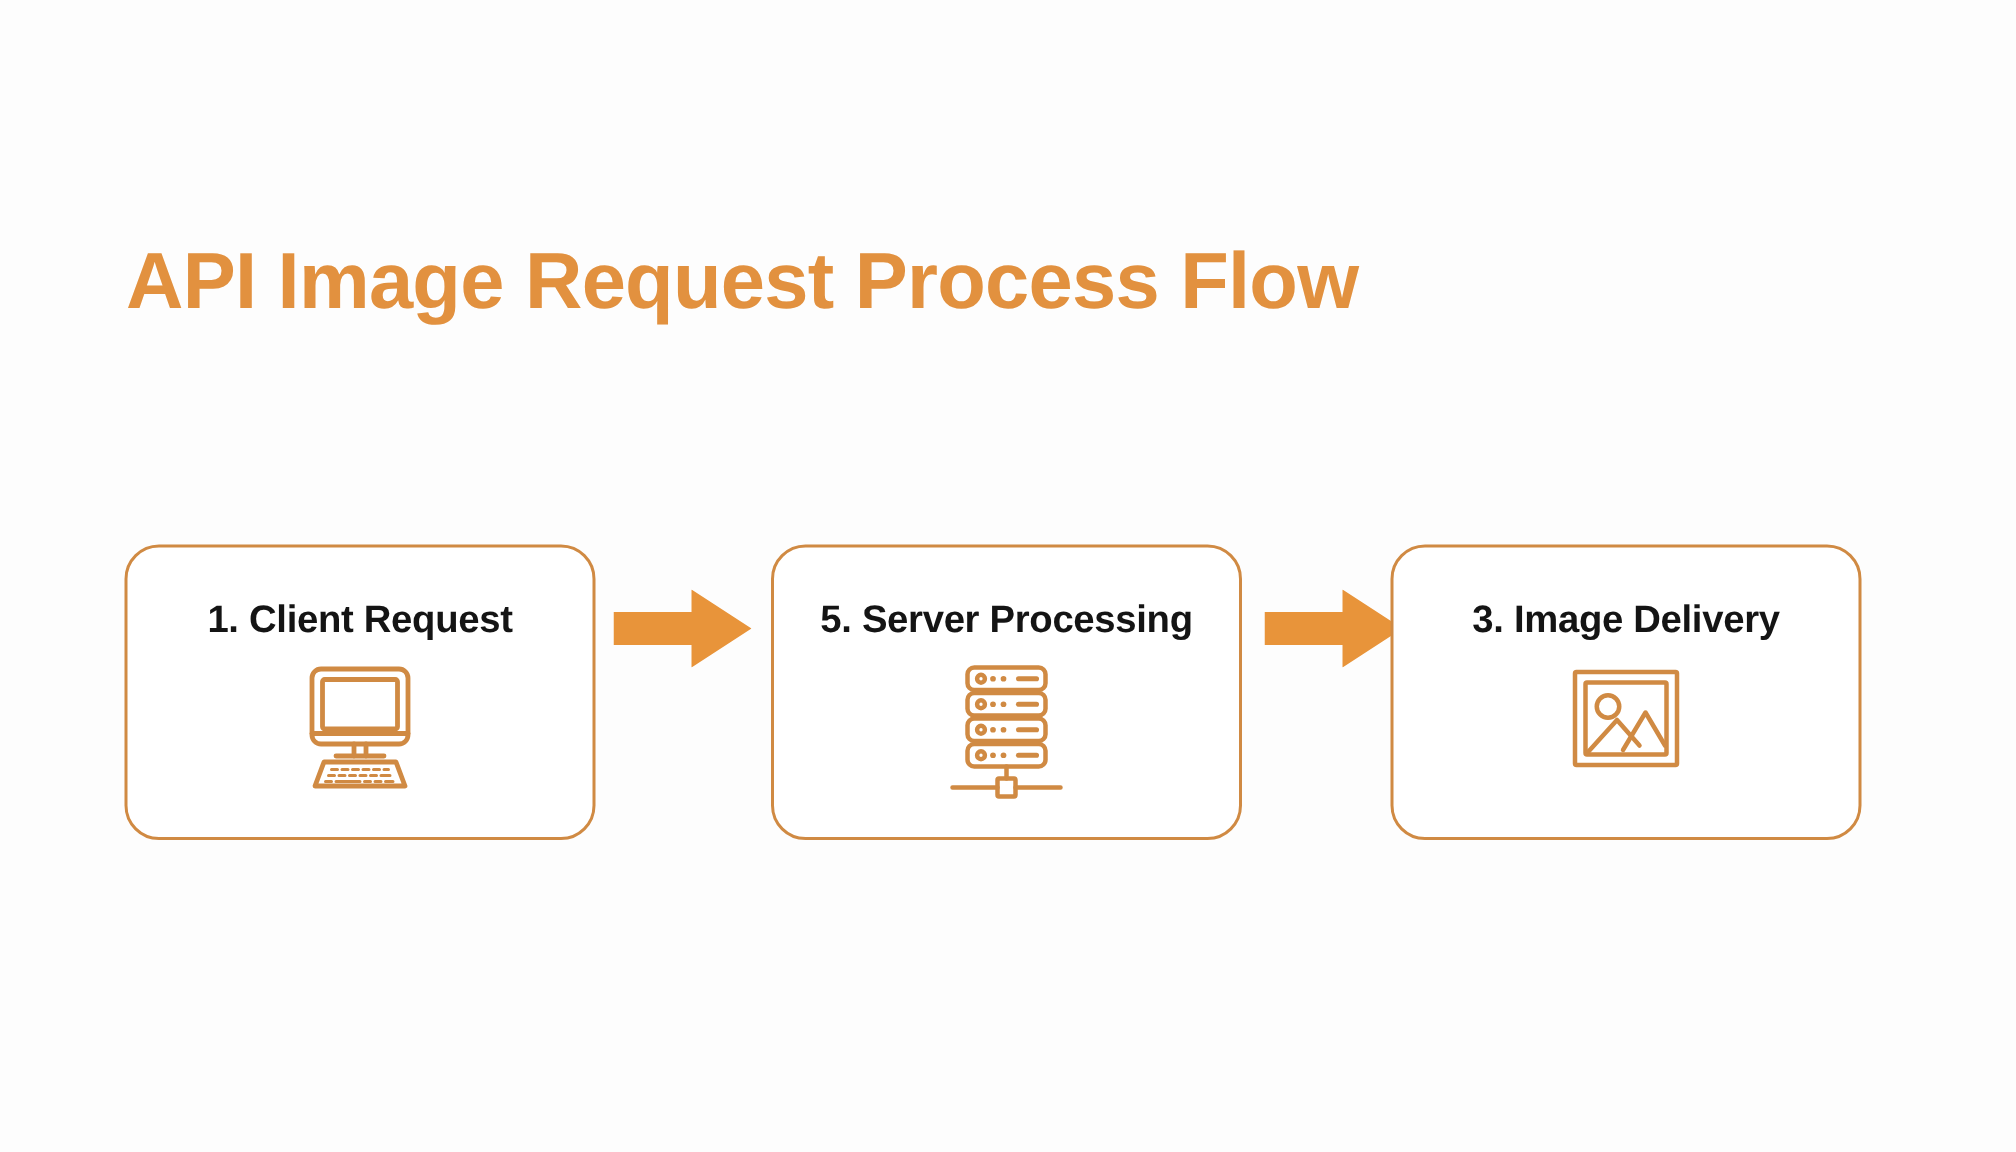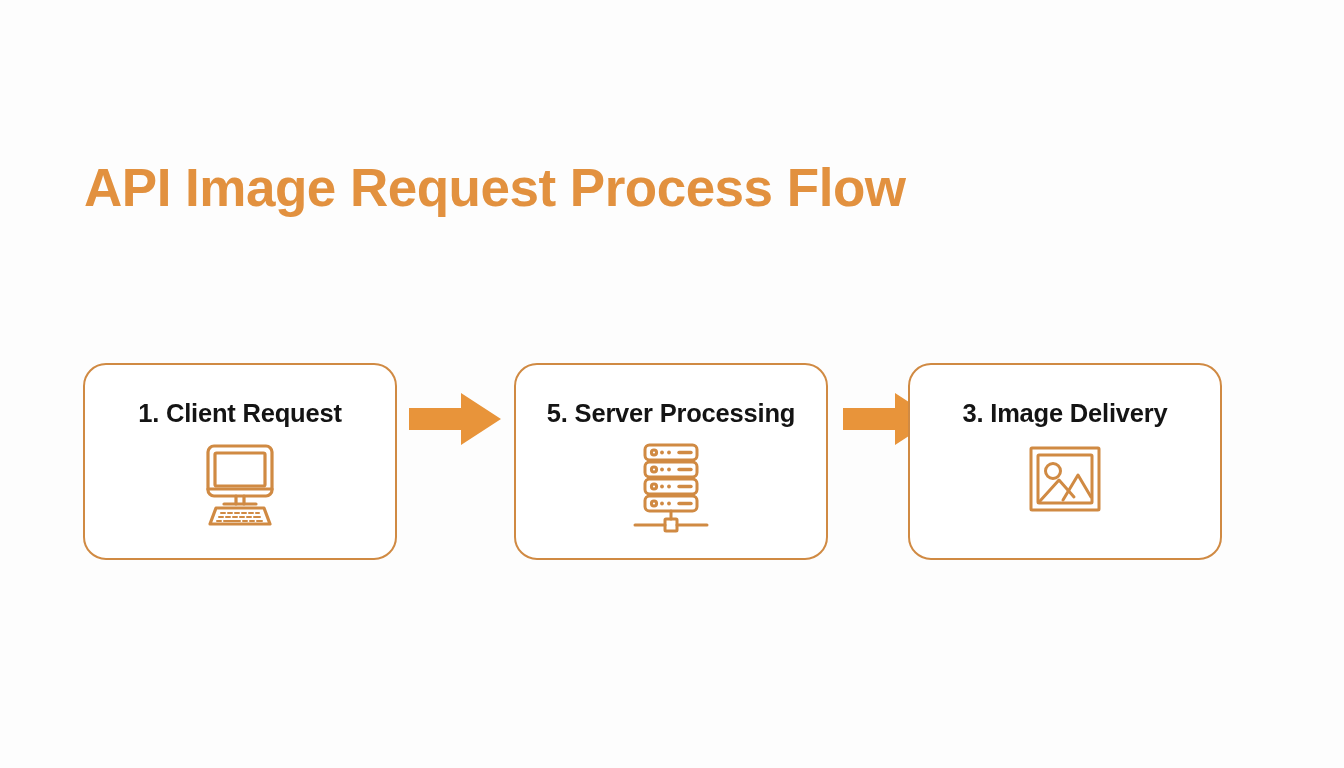--- a/index.html
+++ b/index.html
@@ -55,21 +55,21 @@
     border: 2.5px solid #d08a43;
     border-radius: 23px;
     display: flex;
     flex-direction: column;
     align-items: center;
     margin-top: 46px;
   }
 
   .step-1 { left: 83px; }
   .step-2 { left: 514px; }
-  .step-3 { left: 908px; }
+  .step-3 { left: 927px; }
 
   .step-label {
     margin-top: 34px;
     font-size: 25.5px;
     font-weight: bold;
     color: #141414;
     letter-spacing: -0.2px;
     white-space: nowrap;
   }
 

